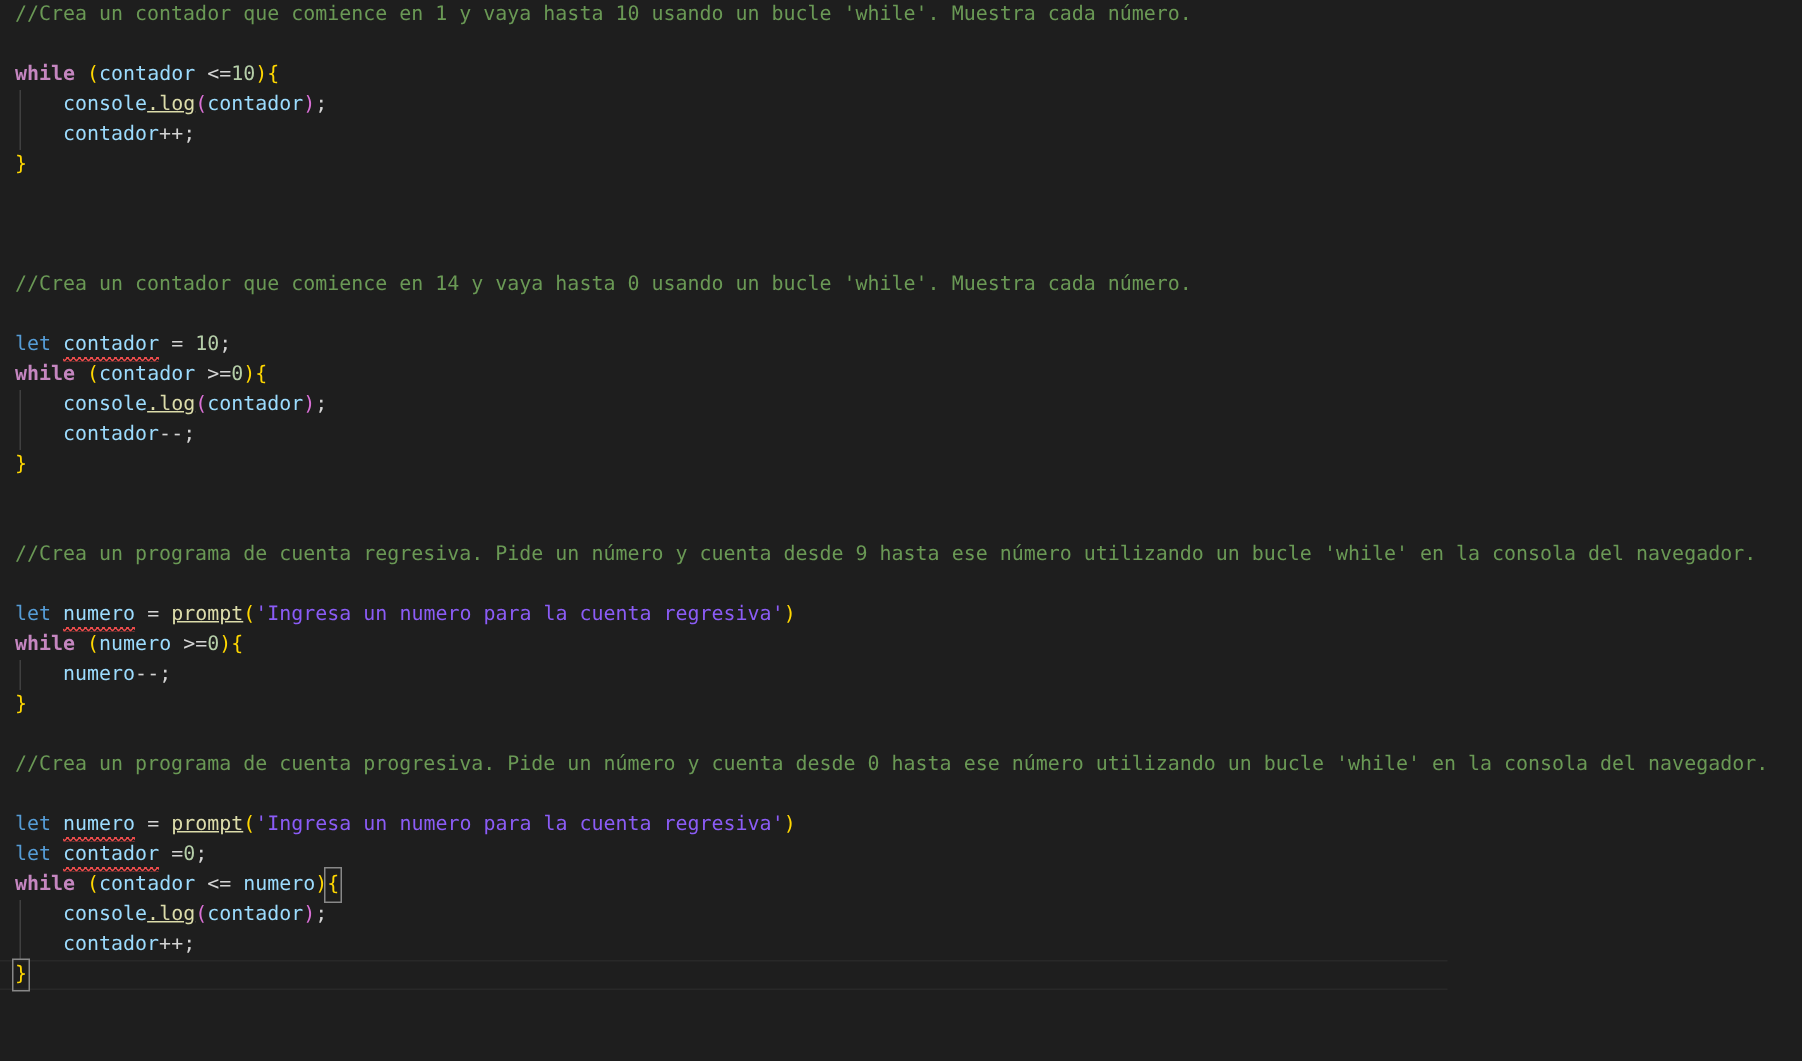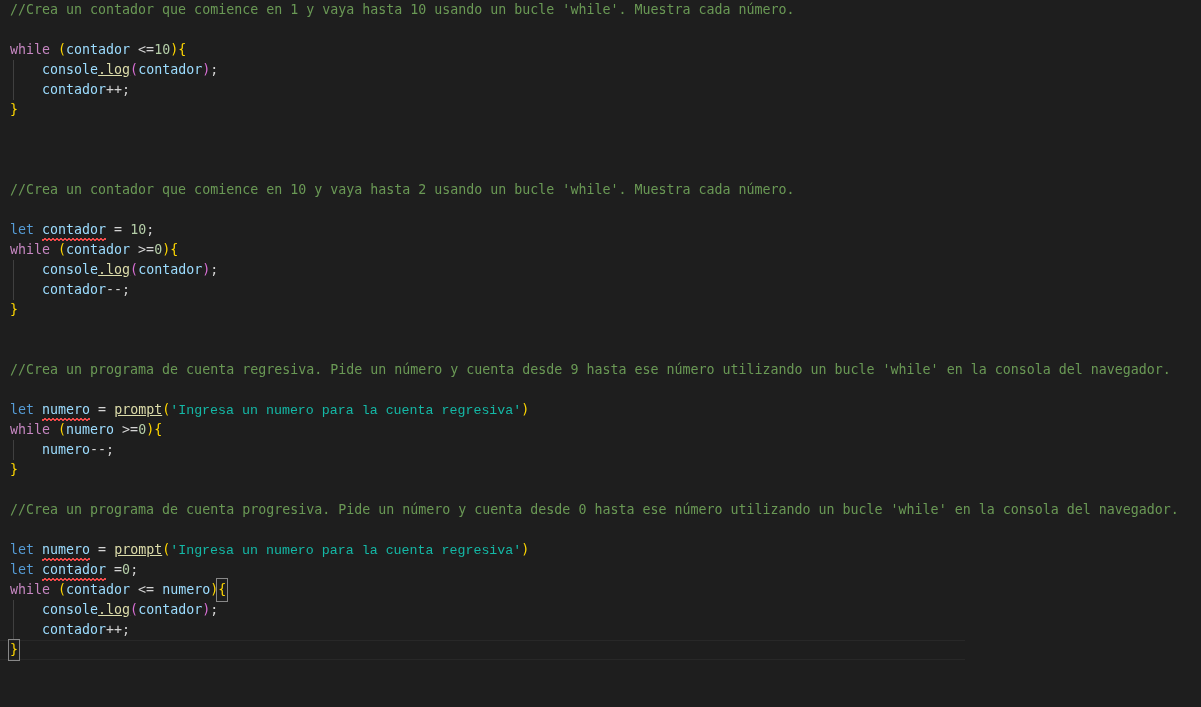--- a/index.html
+++ b/index.html
@@ -52,25 +52,25 @@
     left: 13px;
     top: 0;
     bottom: 0;
     width: 1px;
     background: #404040;
   }
 
   
   .tk-comment  { color: #6a9955; }
   .tk-keyword  { color: #569cd6; }   
-  .tk-control  { color: #c586c0; }   
+  .tk-control  { color: #c586c0; font-weight: bold; }   
   .tk-var      { color: #9cdcfe; }   
   .tk-func     { color: #dcdcaa; text-decoration: underline; }   
   .tk-num      { color: #b5cea8; }
-  .tk-str      { color: #14b8a6; font-family: Liberation Mono, monospace; }
+  .tk-str      { color: #8b5cf6; }
   .tk-plain    { color: #d4d4d4; }
   .tk-par-y    { color: #ffd700; }   
   .tk-par-m    { color: #da70d6; }   
 
   
   .squiggle {
     position: relative;
     display: inline-block;
   }
   .squiggle::after {
@@ -103,21 +103,21 @@
   <div class="line"><span class="tk-comment">//Crea un contador que comience en 1 y vaya hasta 10 usando un bucle 'while'. Muestra cada número.</span></div>
   <div class="line"></div>
   <div class="line"><span class="tk-control">while</span><span class="tk-plain"> </span><span class="tk-par-y">(</span><span class="tk-var">contador</span><span class="tk-plain"> &lt;=</span><span class="tk-num">10</span><span class="tk-par-y">)</span><span class="tk-par-y">{</span></div>
   <div class="line guide1">    <span class="tk-var">console</span><span class="tk-func">.log</span><span class="tk-par-m">(</span><span class="tk-var">contador</span><span class="tk-par-m">)</span><span class="tk-plain">;</span></div>
   <div class="line guide1">    <span class="tk-var">contador</span><span class="tk-plain">++;</span></div>
   <div class="line"><span class="tk-par-y">}</span></div>
   <div class="line"></div>
   <div class="line"></div>
   <div class="line"></div>
 
-  <div class="line"><span class="tk-comment">//Crea un contador que comience en 10 y vaya hasta 2 usando un bucle 'while'. Muestra cada número.</span></div>
+  <div class="line"><span class="tk-comment">//Crea un contador que comience en 14 y vaya hasta 0 usando un bucle 'while'. Muestra cada número.</span></div>
   <div class="line"></div>
   <div class="line"><span class="tk-keyword">let</span><span class="tk-plain"> </span><span class="squiggle tk-var">contador</span><span class="tk-plain"> = </span><span class="tk-num">10</span><span class="tk-plain">;</span></div>
   <div class="line"><span class="tk-control">while</span><span class="tk-plain"> </span><span class="tk-par-y">(</span><span class="tk-var">contador</span><span class="tk-plain"> &gt;=</span><span class="tk-num">0</span><span class="tk-par-y">)</span><span class="tk-par-y">{</span></div>
   <div class="line guide1">    <span class="tk-var">console</span><span class="tk-func">.log</span><span class="tk-par-m">(</span><span class="tk-var">contador</span><span class="tk-par-m">)</span><span class="tk-plain">;</span></div>
   <div class="line guide1">    <span class="tk-var">contador</span><span class="tk-plain">--;</span></div>
   <div class="line"><span class="tk-par-y">}</span></div>
   <div class="line"></div>
   <div class="line"></div>
 
   <div class="line"><span class="tk-comment">//Crea un programa de cuenta regresiva. Pide un número y cuenta desde 9 hasta ese número utilizando un bucle 'while' en la consola del navegador.</span></div>

